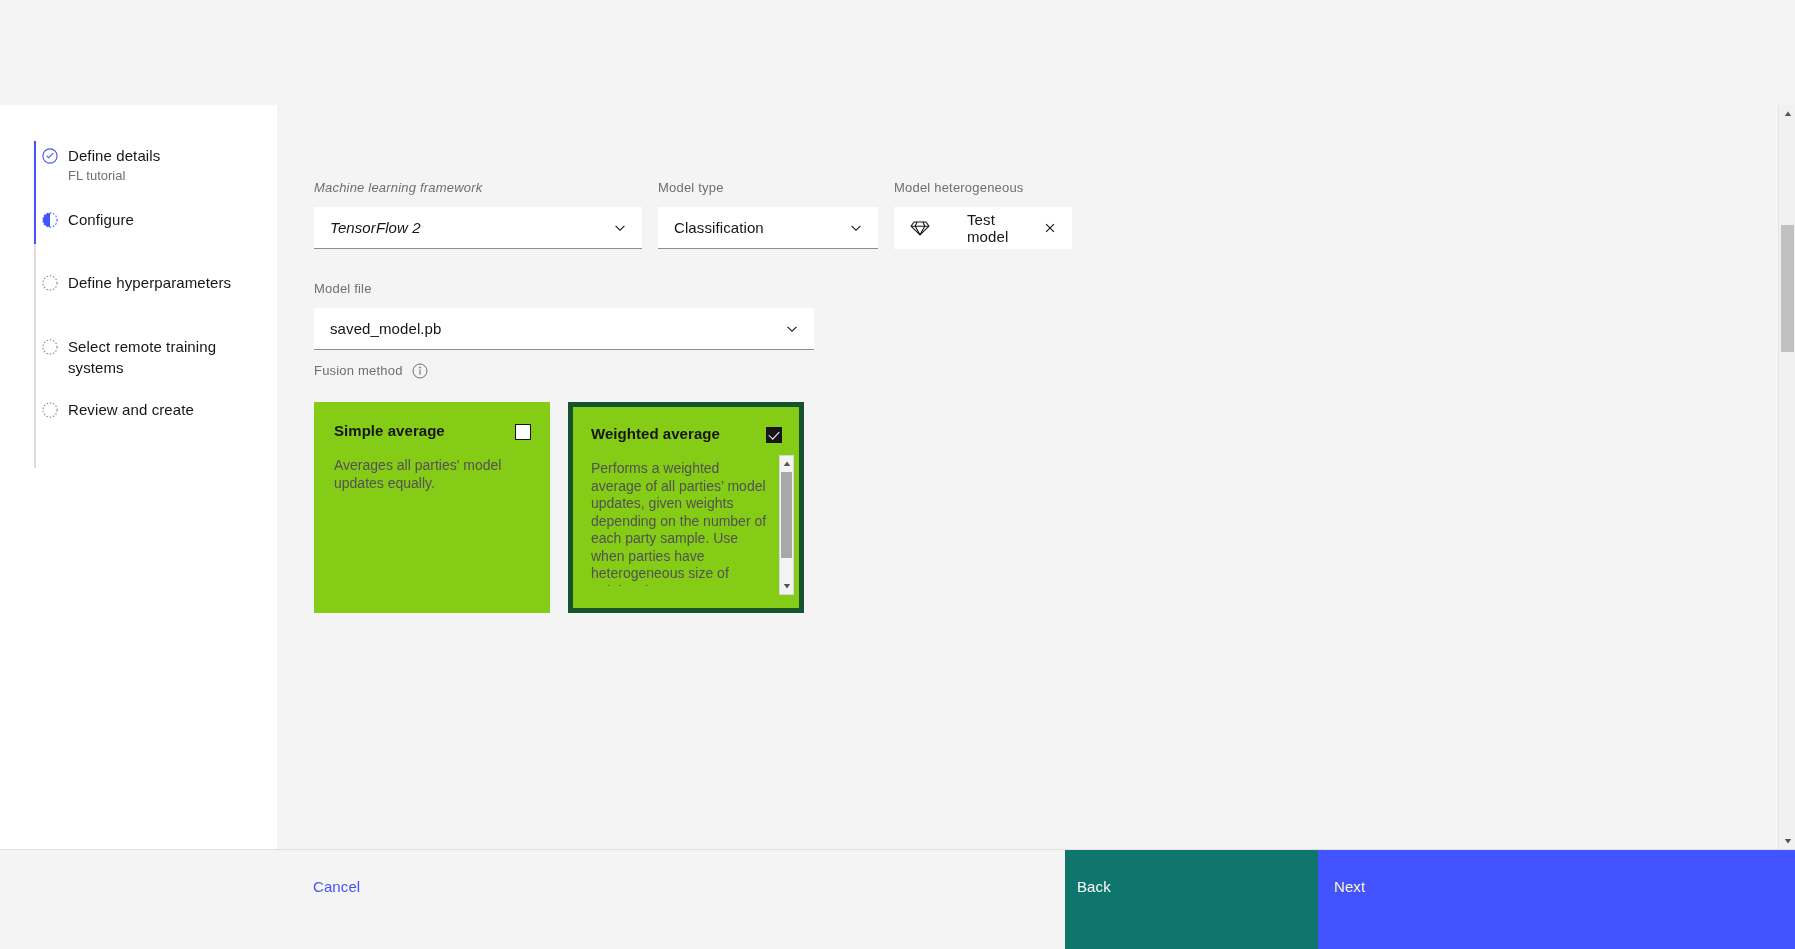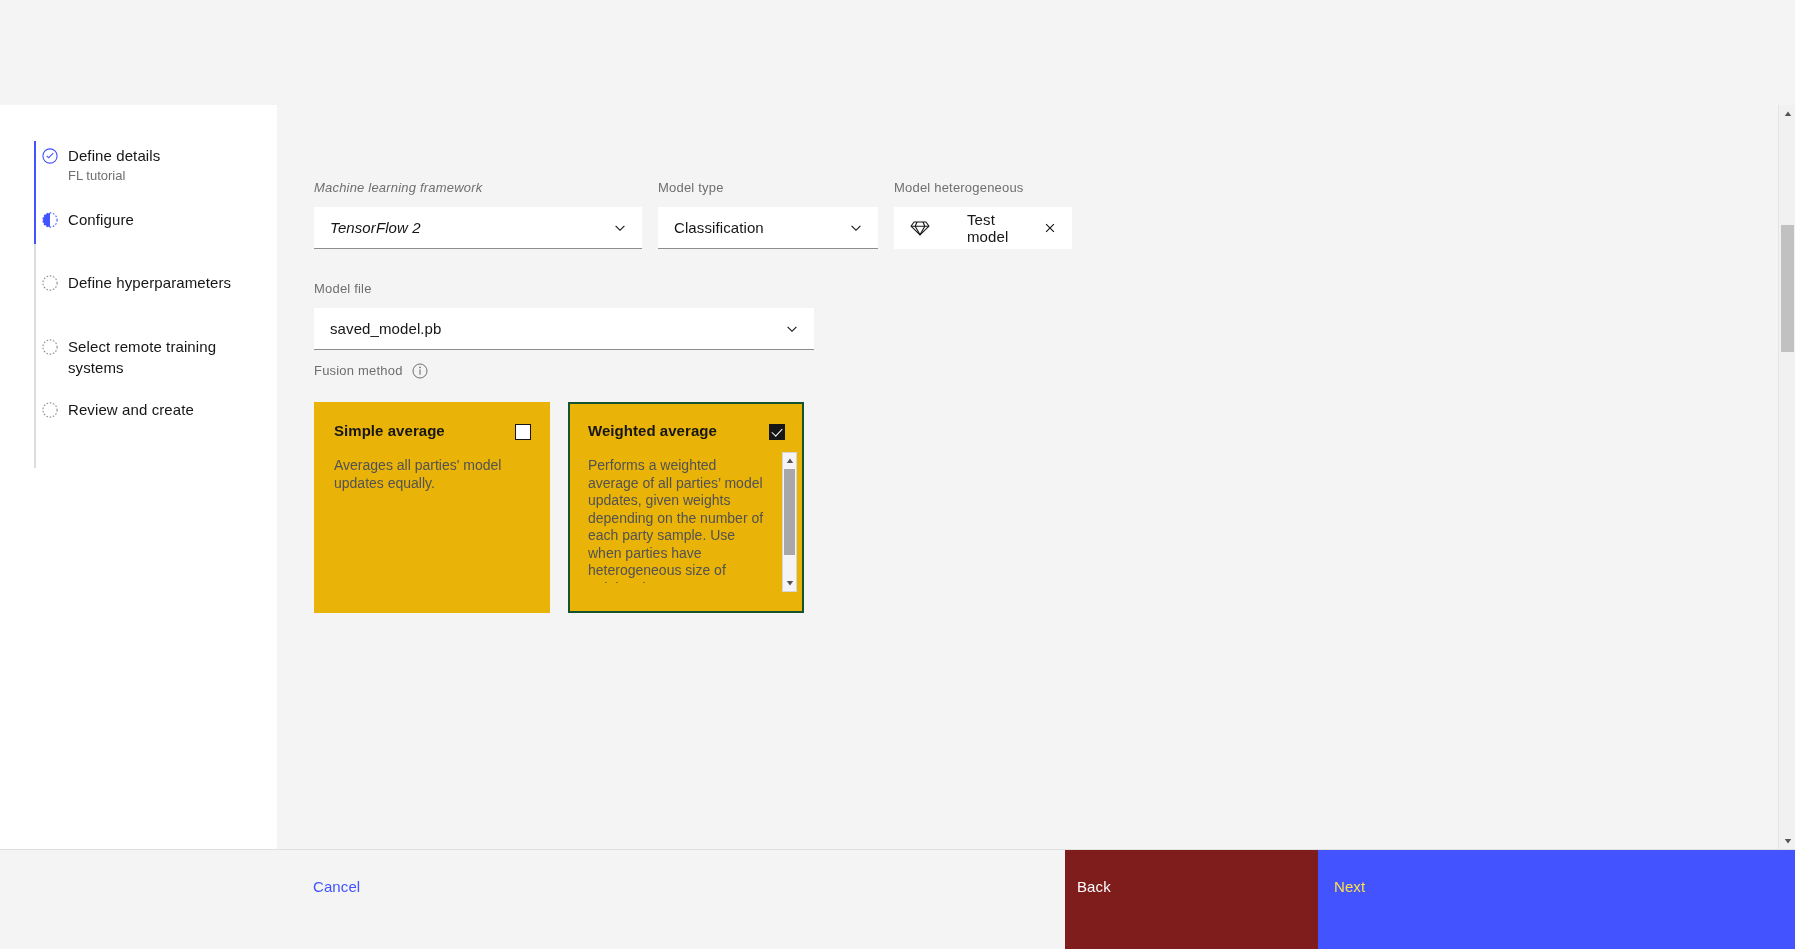--- a/index.html
+++ b/index.html
@@ -103,25 +103,25 @@
     margin-left: 18px; width: 16px; height: 16px; cursor: pointer;
   }
 
   .fusion-label-row {
     display: flex; align-items: center; gap: 9px;
   }
   .info-icon { width: 16px; height: 16px; }
 
   .cards { display: flex; gap: 18px; }
   .card {
-    width: 236px; height: 211px; background: #eab308;
+    width: 236px; height: 211px; background: #84cc16;
     position: relative; cursor: pointer;
     border: 2px solid transparent;
   }
-  .card.selected { border: 2px solid #14532d; }
+  .card.selected { border: 5px solid #14532d; }
   .card-head {
     display: flex; align-items: flex-start; justify-content: space-between;
     padding: 18px 17px 0 18px;
   }
   .card-title {
     font-size: 15px; font-weight: 700; color: #161616;
     letter-spacing: .05px;
   }
   .cb {
     width: 16px; height: 16px; flex: 0 0 16px;
@@ -169,30 +169,30 @@
   }
   .btn-cancel {
     position: absolute; left: 313px; top: 0; height: 100px;
     display: flex; align-items: flex-start; padding-top: 28px;
     font-size: 15px; color: #4353ff; background: none;
     border: none; cursor: pointer; font-family: inherit;
     letter-spacing: .1px;
   }
   .btn-back {
     position: absolute; left: 1065px; top: 0;
-    width: 253px; height: 100px; background: #7f1d1d;
+    width: 253px; height: 100px; background: #0f766e;
     border: none; color: #ffffff; font-size: 15px;
     text-align: left; padding: 0 0 0 12px; cursor: pointer;
     font-family: inherit; letter-spacing: .1px;
     display: flex; align-items: flex-start; padding-top: 28px;
   }
   .btn-next {
     position: absolute; left: 1318px; top: 0;
     width: 477px; height: 100px; background: #4353ff;
-    border: none; color: #fde047; font-size: 15px;
+    border: none; color: #fef9c3; font-size: 15px;
     text-align: left; padding: 0 0 0 16px; cursor: pointer;
     font-family: inherit; letter-spacing: .1px;
     display: flex; align-items: flex-start; padding-top: 28px;
   }
 
   
   .pagescroll {
     position: absolute; right: 0; top: 105px;
     width: 17px; height: 744px; background: #f1f1f1;
     border-left: 1px solid #e4e4e4;

